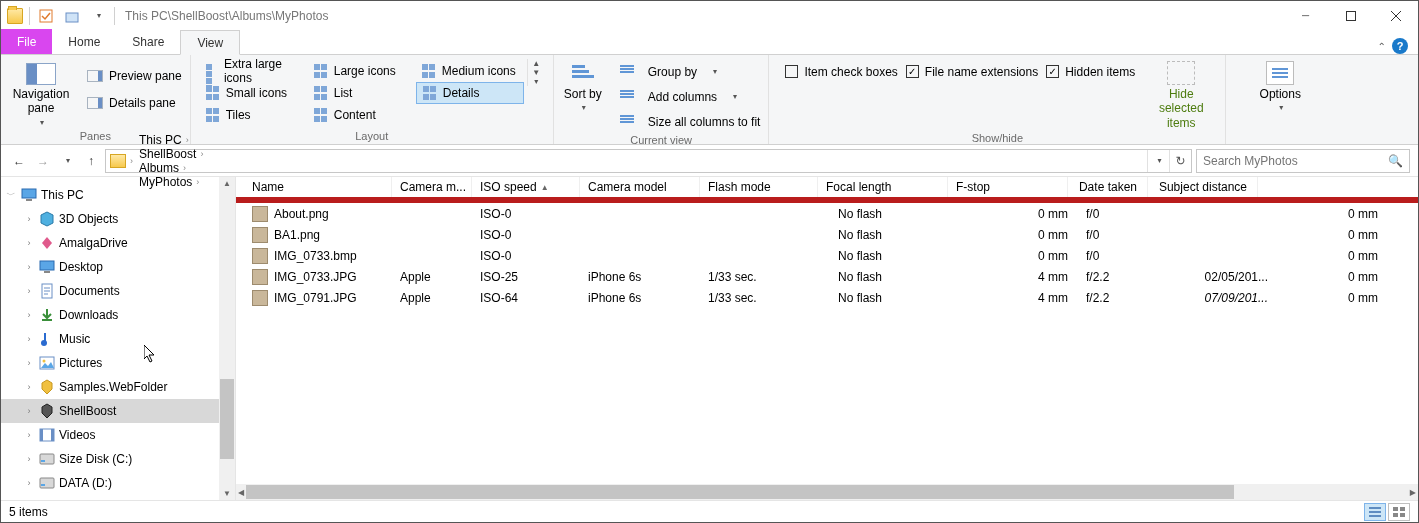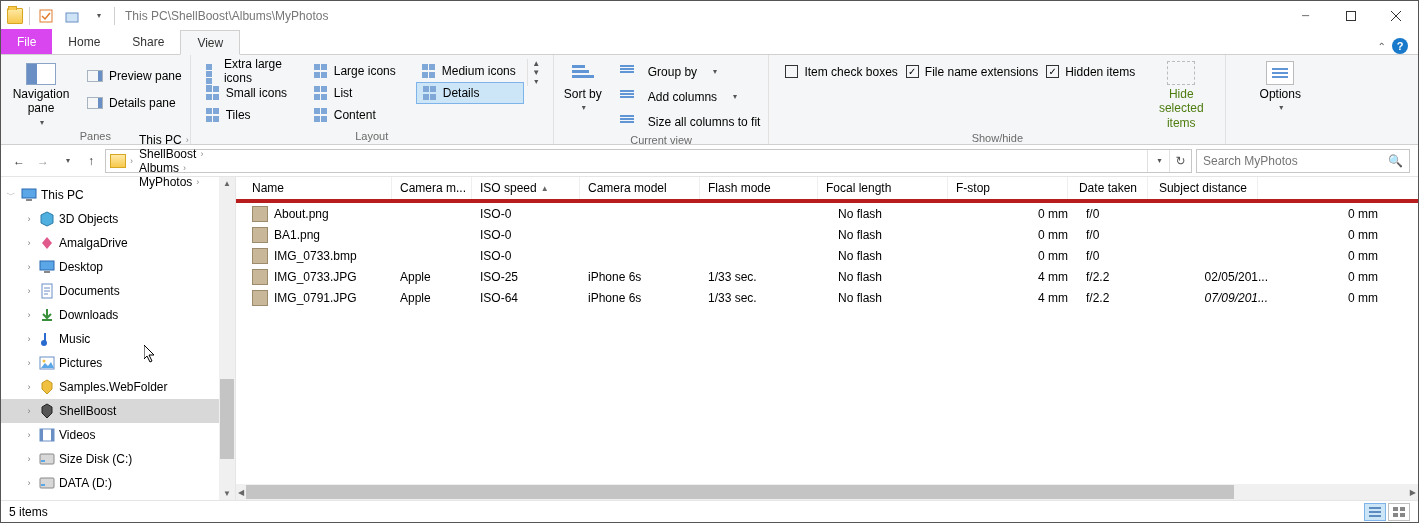--- a/index.html
+++ b/index.html
@@ -77,21 +77,21 @@
 .treeitem { display:flex; align-items:center; height:24px; padding-left:8px; gap:4px; }
 .treeitem .exp { width:12px; color:#7a7a7a; font-size:9px; display:flex; justify-content:center; }
 .treeitem.sel { background:#d8d8d8; }
 .treeitem .ic { width:16px; height:16px; display:flex; justify-content:center; align-items:center; }
 .treeitem.child { padding-left:22px; }
 .vscroll { position:absolute; right:0; top:0; width:16px; height:100%; background:#f0f0f0; display:flex; flex-direction:column; justify-content:space-between; align-items:center; }
 .vscroll .arr { font-size:8px; color:#666; padding:2px; }
 .vscroll .thumb { width:14px; background:#c4c4c4; }
 
 .listwrap { flex:1; display:flex; flex-direction:column; min-width:0; position:relative; }
-.cols { height:26px; display:flex; border-bottom:4px solid #b91c1c; align-items:center; padding-left:8px; }
+.cols { height:26px; display:flex; border-bottom:6px solid #b91c1c; align-items:center; padding-left:8px; }
 .col { height:100%; display:flex; align-items:center; padding-left:8px; color:#444; border-right:1px solid #efefef; overflow:hidden; white-space:nowrap; }
 .rows { flex:1; overflow:hidden; }
 .row { height:21px; display:flex; align-items:center; padding-left:8px; }
 .cell { padding-left:8px; overflow:hidden; white-space:nowrap; display:flex; align-items:center; gap:6px; }
 .thumb16 { width:16px; height:16px; background:#c9b79a; border:1px solid #9d8b6e; }
 .numr { justify-content:flex-end; padding-right:10px; }
 .hscroll { height:16px; background:#f0f0f0; display:flex; align-items:center; }
 .hscroll .arr { font-size:8px; color:#666; padding:0 2px; }
 .hscroll .track { flex:1; position:relative; height:14px; }
 .hscroll .thumbh { position:absolute; left:0; top:0; height:14px; background:#c4c4c4; }

